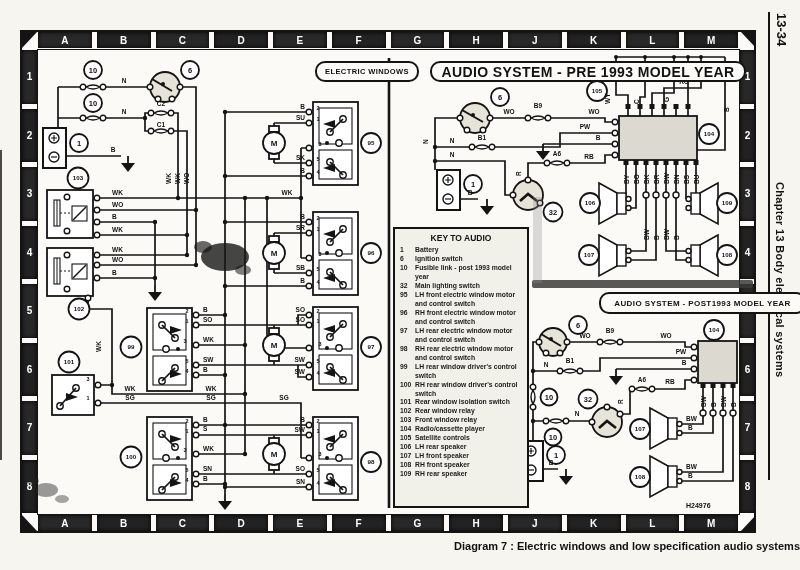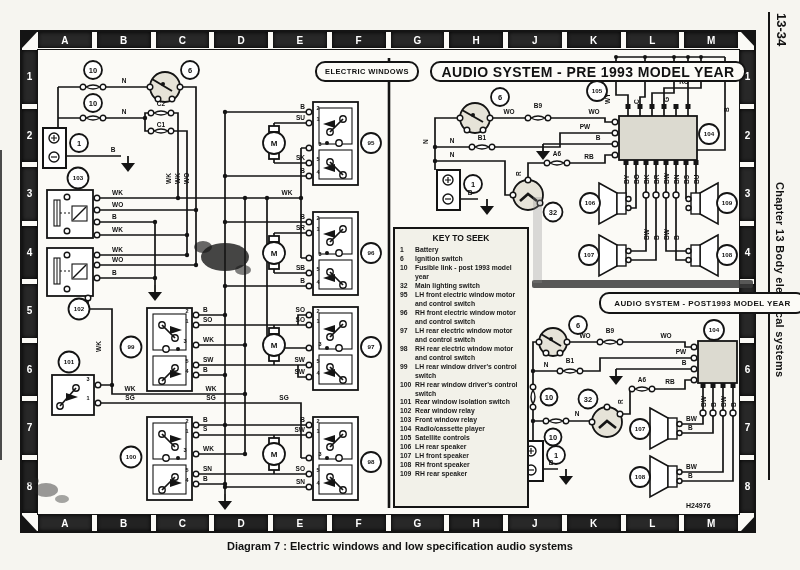--- a/index.html
+++ b/index.html
@@ -14,21 +14,21 @@
   .gcell:nth-child(2n){background:#222;}
   .corner{width:15px;height:16px;background:#141414;}
   
   .hdr{border:2px solid #141414;border-radius:10px;background:#fcfbf7;display:flex;align-items:center;justify-content:center;font-weight:bold;color:#111;letter-spacing:.4px;z-index:3;margin-left:32px;}
   
   .keybox{left:393px;top:227px;width:136px;height:281px;border:2px solid #141414;background:#f2f1e9;box-sizing:border-box;padding:4px 5px 2px 5px;z-index:3;}
   .ktitle{text-align:center;font-weight:bold;font-size:8.5px;margin-bottom:3px;color:#111;}
   .ki{display:flex;font-size:6.8px;font-weight:bold;color:#1a1a1a;line-height:1.32;}
   .kn{width:15px;flex:none;}
   .kl{flex:1;}
-  .caption{left:0;top:540px;width:800px;text-align:center;font-weight:bold;font-size:11px;color:#111;}
+  .caption{left:0;top:540px;width:800px;text-align:right;font-weight:bold;font-size:11px;color:#111;}
   .side-num{left:774px;top:13px;writing-mode:vertical-rl;font-weight:bold;font-size:13px;color:#111;}
   .side-chap{left:774px;top:182px;writing-mode:vertical-rl;font-weight:bold;font-size:11px;letter-spacing:.3px;color:#111;}
   .vrule{left:768px;top:12px;width:2px;height:468px;background:#141414;}
   .edge{left:0;top:150px;width:2px;height:310px;background:#4a4a4a;}
   .ref{left:686px;top:502px;font-weight:bold;font-size:7px;color:#111;z-index:3;}
   
   svg{position:absolute;left:0;top:0;z-index:2;}
   .wire{stroke:#141414;stroke-width:1.7;fill:none;}
   .box{fill:#ffffff;stroke:#141414;stroke-width:1.8;}
   .boxn{fill:none;stroke:#141414;stroke-width:1.1;}
@@ -688,21 +688,21 @@
       <span>ELECTRIC WINDOWS</span>
     </div>
   <div class="abs hdr" style="left:398px;top:61px;width:312px;height:17px;font-size:14px;">
       <span>AUDIO SYSTEM - PRE 1993 MODEL YEAR</span>
     </div>
   <div class="abs hdr" style="left:567px;top:292px;width:203px;height:18px;font-size:8px;">
       <span>AUDIO SYSTEM - POST1993 MODEL YEAR</span>
     </div>
 
   <div class="abs keybox">
-    <div class="ktitle">KEY TO SEEK</div>
+    <div class="ktitle">KEY TO AUDIO</div>
     <div class="ki">
         <span class="kn">1</span>
         <span class="kl">Battery</span>
       </div>
     <div class="ki">
         <span class="kn">6</span>
         <span class="kl">Ignition switch</span>
       </div>
     <div class="ki">
         <span class="kn">10</span>

